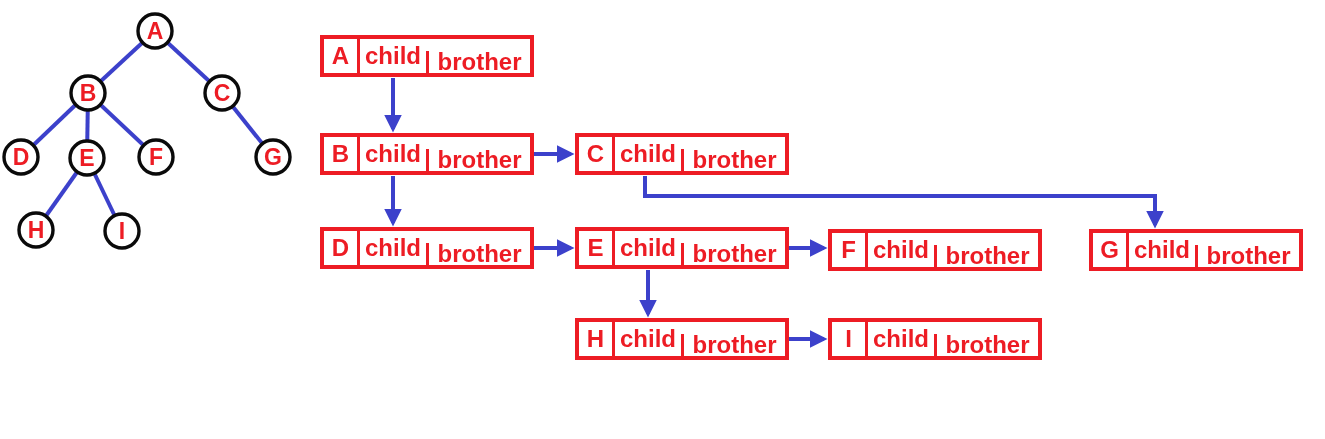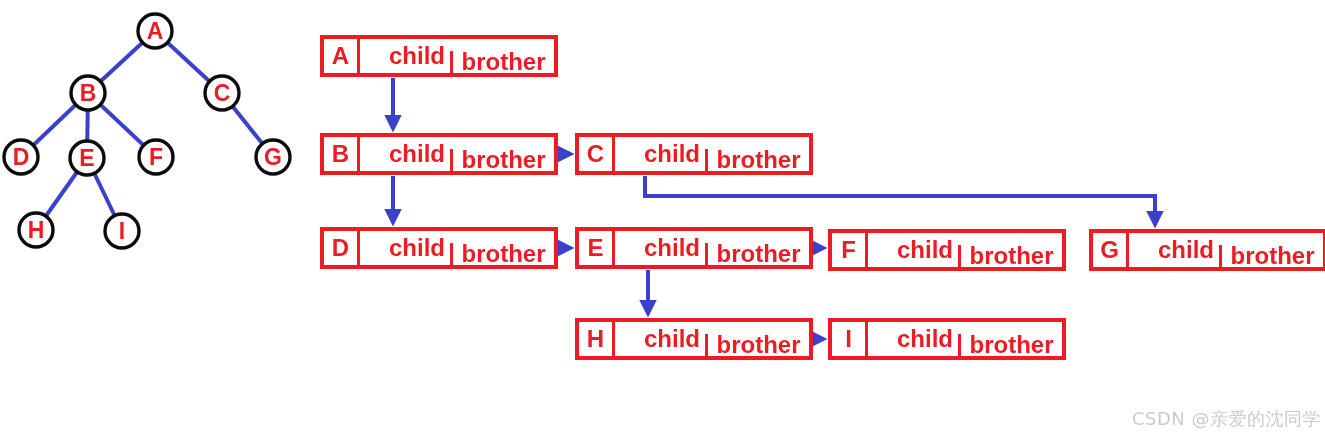--- a/index.html
+++ b/index.html
@@ -37,21 +37,21 @@
   .cell {
     display: flex;
     align-items: center;
     justify-content: center;
     font-weight: bold;
     font-size: 24px;
     line-height: 1;
     white-space: nowrap;
   }
   .cell-letter  { width: 33px; }
-  .cell-child   { width: 66px;  border-left-style: solid; border-left-width: 3px; padding-left: 24px; }
+  .cell-child   { width: 66px;  border-left-style: solid; border-left-width: 3px; }
   .cell-brother { width: 101px; border-left-style: solid; border-left-width: 3px; margin-top: 12px; }
   .watermark {
     position: absolute;
     right: 4px;
     top: 407px;
     font-size: 18px;
     letter-spacing: 0.5px;
     font-family: "DejaVu Sans", sans-serif;
   }
 </style>
@@ -149,14 +149,13 @@
     <div class="cell cell-child" style="color: rgb(237, 28, 36); border-color: rgb(237, 28, 36);">child</div>
     <div class="cell cell-brother" style="color: rgb(237, 28, 36); border-color: rgb(237, 28, 36);">brother</div>
   </div>
       <div class="record-box" style="left: 828px; top: 318px; border-color: rgb(237, 28, 36);">
     <div class="cell cell-letter" style="color: rgb(237, 28, 36); border-color: rgb(237, 28, 36);">I</div>
     <div class="cell cell-child" style="color: rgb(237, 28, 36); border-color: rgb(237, 28, 36);">child</div>
     <div class="cell cell-brother" style="color: rgb(237, 28, 36); border-color: rgb(237, 28, 36);">brother</div>
   </div>
     </div>
 
-  <div class="watermark" style="color: rgb(203, 203, 203);">CSDN @亲爱的沈同学</div>
 </div>
 
 </body></html>

